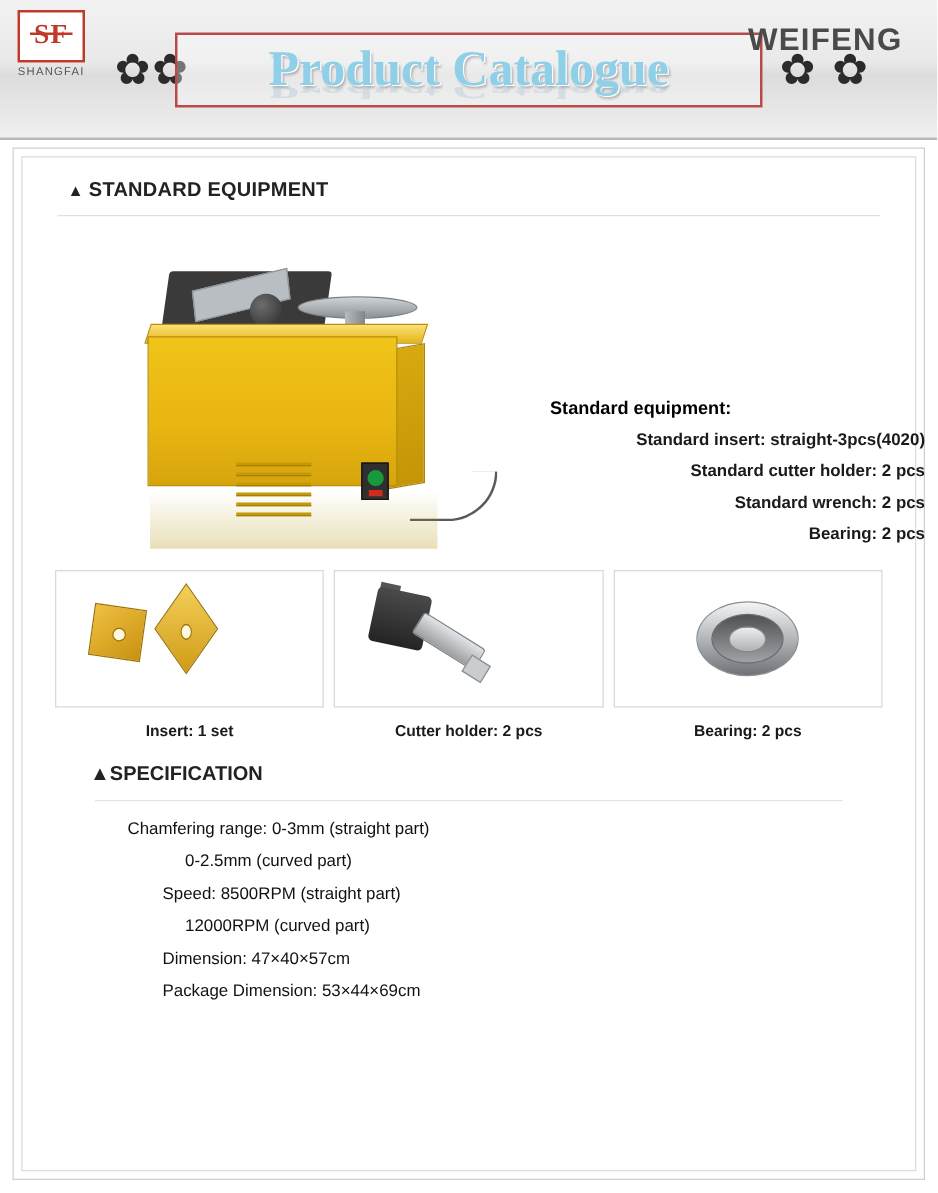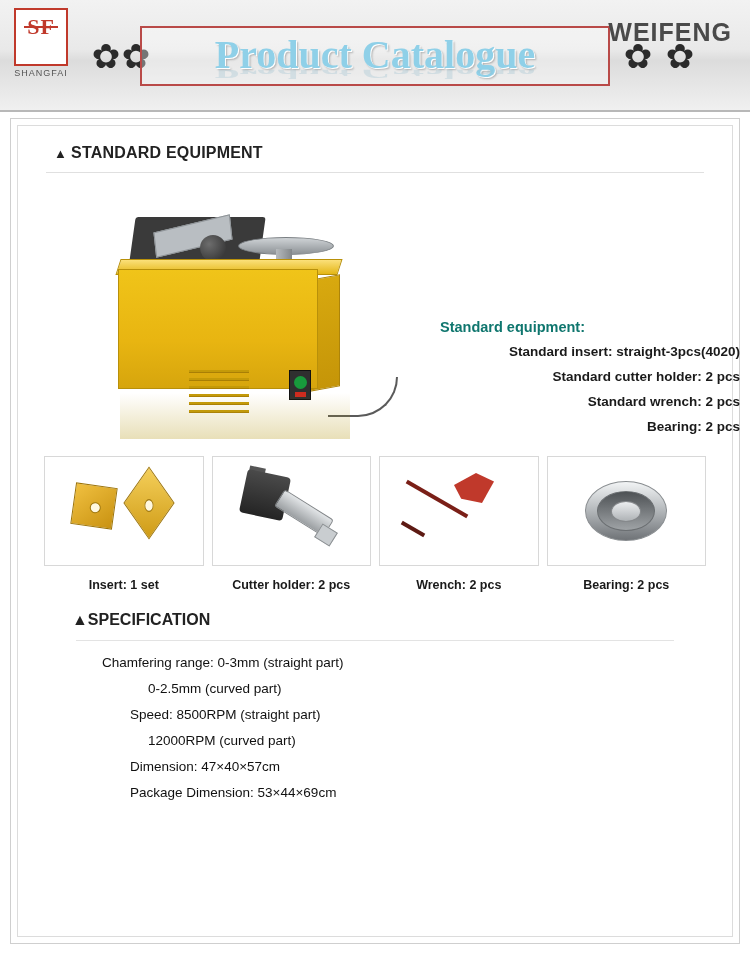--- a/index.html
+++ b/index.html
@@ -26,21 +26,21 @@
     border-bottom: 2px solid #b8b8b8;
     overflow: hidden;
   }
   .logo-box {
     position: absolute;
     left: 10px; top: 8px;
     width: 62px; height: 60px;
     text-align: center;
   }
   .logo-mark {
-    width: 54px; height: 58px;
+    width: 54px; height: 42px;
     border: 2px solid #c0392b;
     background: #fff;
     position: relative;
     margin: 0 auto;
   }
   .logo-mark .sf {
     position: absolute;
     left: 0; right: 0; top: 4px;
     font-family: "Liberation Serif", serif;
     font-weight: bold;
@@ -56,21 +56,21 @@
   }
   .logo-text {
     font-size: 9px;
     color: #555;
     letter-spacing: 1px;
     margin-top: 2px;
     font-family: "Liberation Sans", sans-serif;
   }
   .brand {
     position: absolute;
-    right: 18px; top: 18px;
+    right: 28px; top: 18px;
     font-size: 25px;
     font-weight: bold;
     color: #4a4a4a;
     letter-spacing: 1px;
   }
   .title-plate {
     position: absolute;
     left: 140px; top: 26px;
     width: 470px; height: 60px;
     border: 2px solid #b94a48;
@@ -264,21 +264,21 @@
     background: linear-gradient(to bottom, rgba(180,150,20,0.30), rgba(255,255,255,0));
     transform: scaleY(-1);
   }
 
   .std-block {
     position: absolute;
     left: 400px; top: 140px;
     width: 300px;
   }
   .std-title {
-    color: #0f766e;
+    color: #000000;
     font-weight: bold;
     font-size: 14.5px;
     margin-bottom: 9px;
   }
   .std-line {
     font-size: 13.5px;
     font-weight: bold;
     color: #1a1a1a;
     margin-bottom: 10px;
     white-space: pre;
@@ -521,28 +521,20 @@
         <div class="card-col">
           <div class="card">
             <div class="ch-cap"></div>
             <div class="ch-body"></div>
             <div class="ch-shaft"></div>
             <div class="ch-tip"></div>
           </div>
           <div class="card-caption">Cutter holder: 2 pcs</div>
         </div>
 
-        <div class="card-col">
-          <div class="card">
-            <div class="wr-head"></div>
-            <div class="wr-handle"></div>
-            <div class="wr-handle2"></div>
-          </div>
-          <div class="card-caption">Wrench: 2 pcs</div>
-        </div>
 
         <div class="card-col">
           <div class="card">
             <div class="brg-outer"></div>
             <div class="brg-mid"></div>
             <div class="brg-in"></div>
           </div>
           <div class="card-caption">Bearing: 2 pcs</div>
         </div>
       </div>

